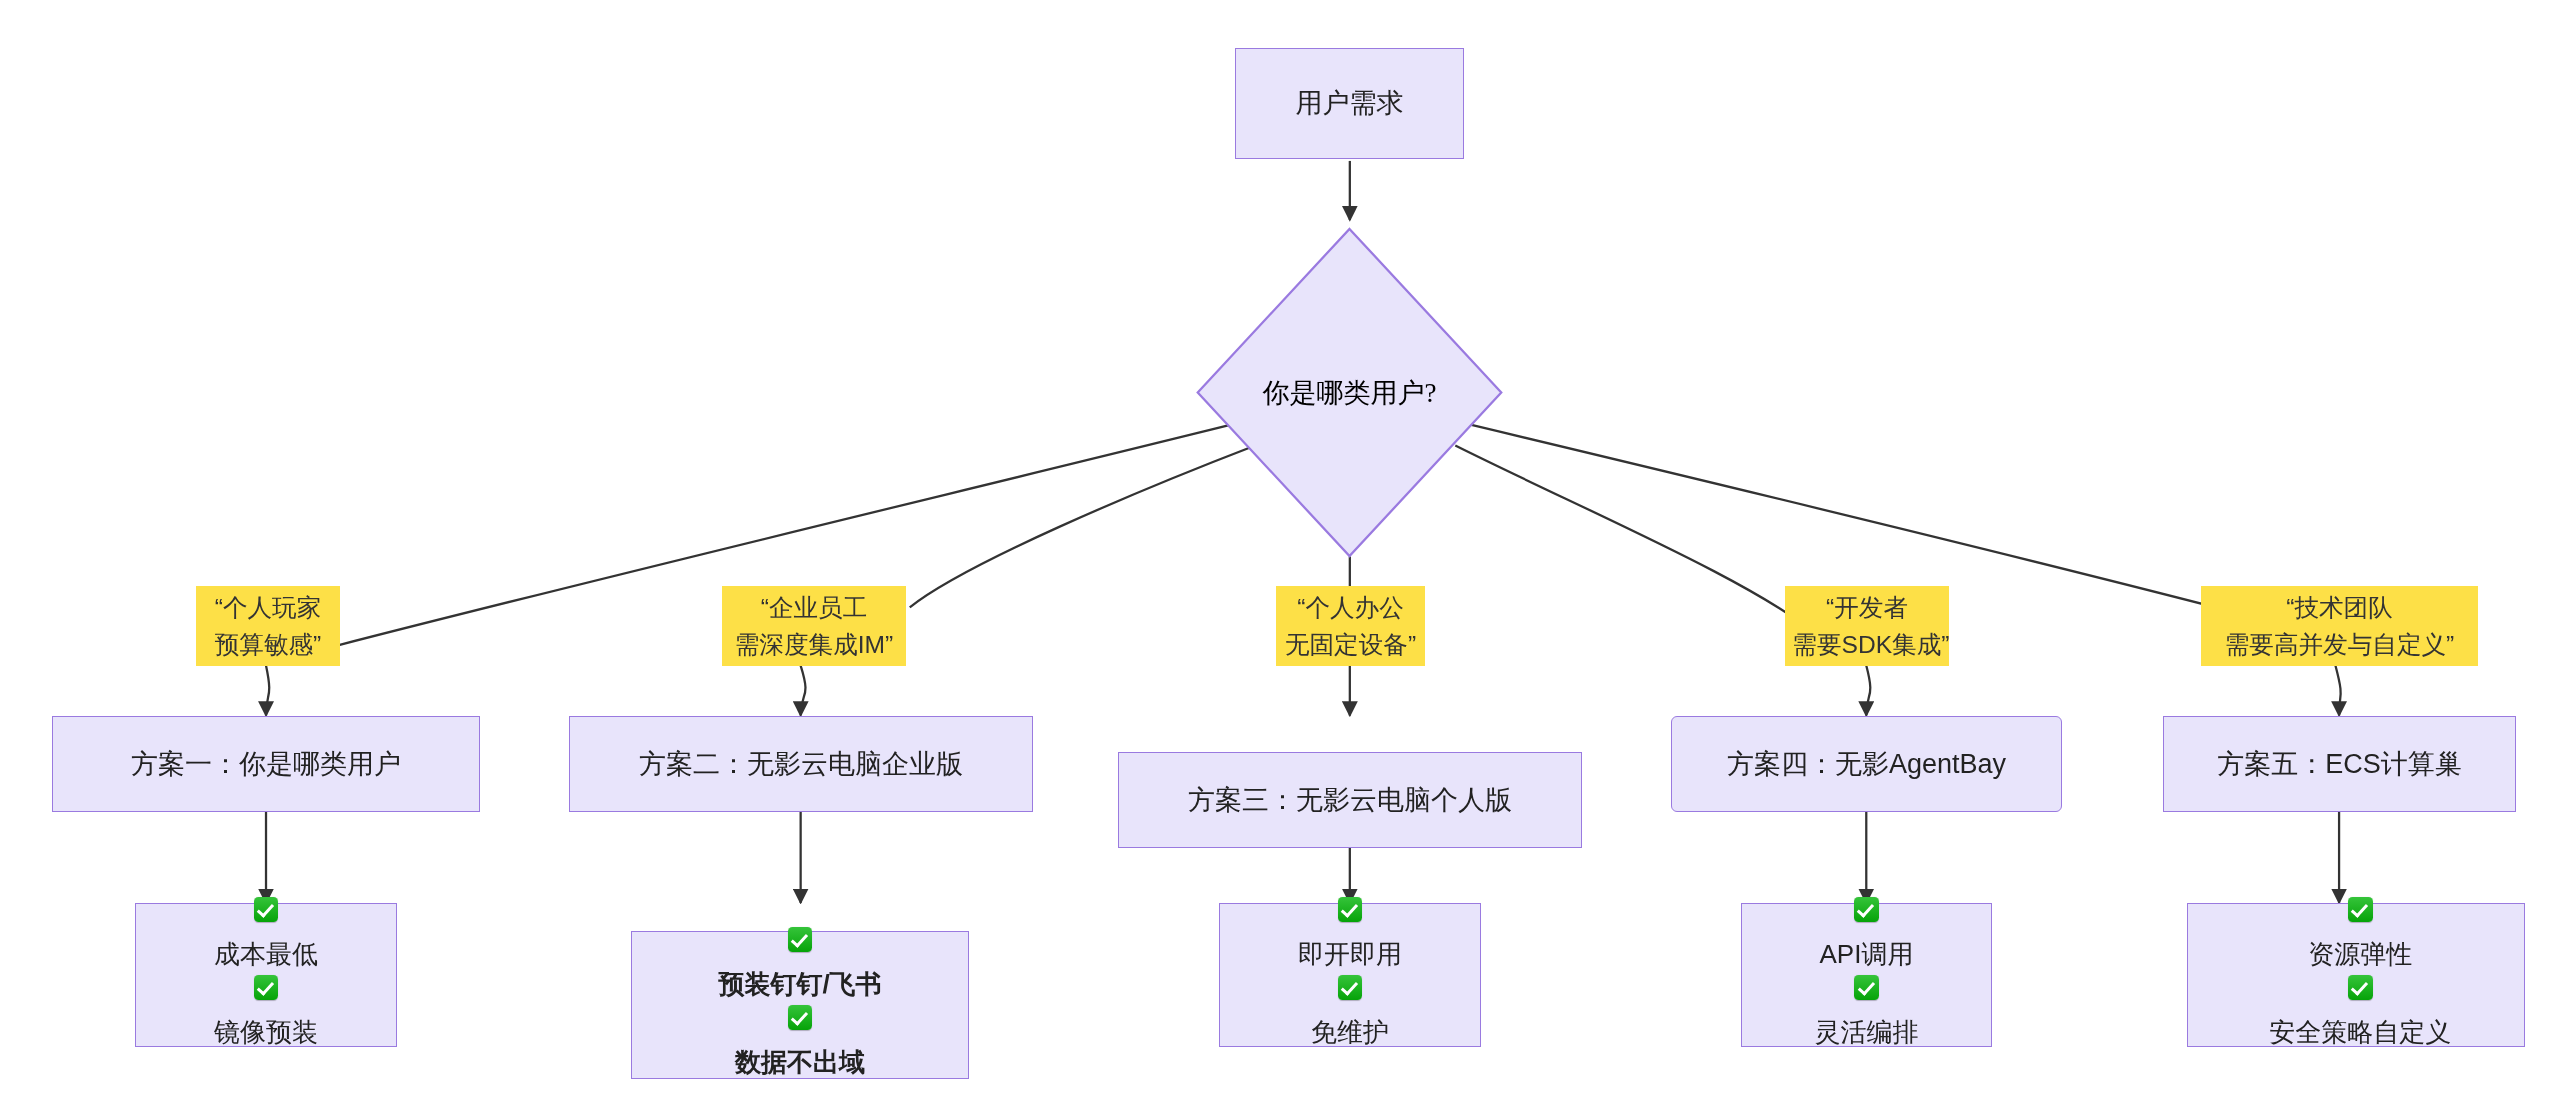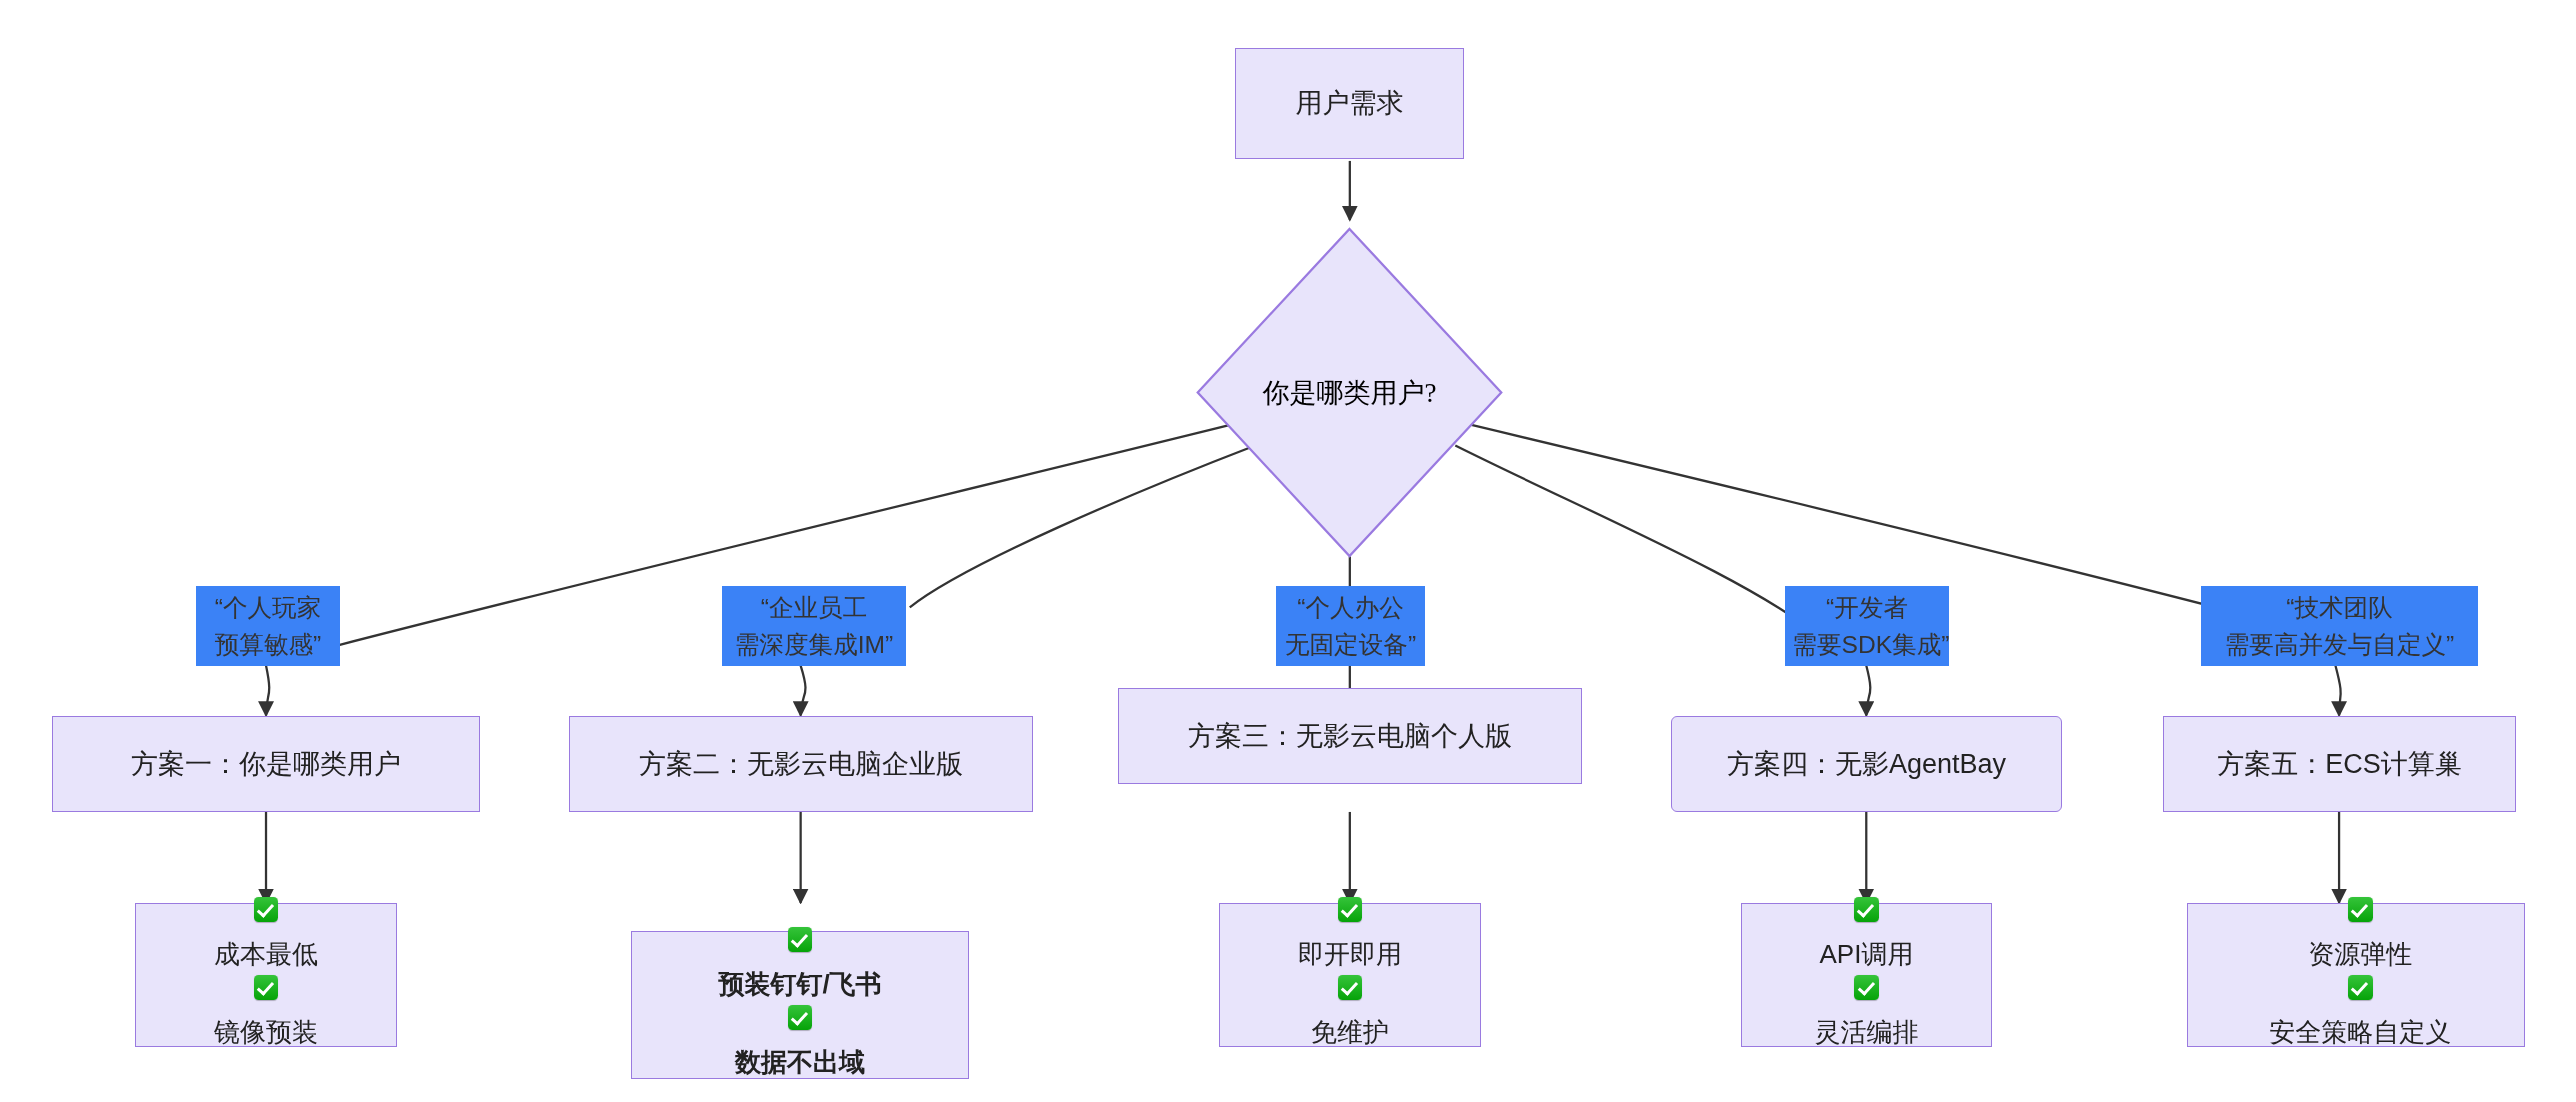--- a/index.html
+++ b/index.html
@@ -92,21 +92,21 @@
     display: flex;
     align-items: center;
     justify-content: center;
     font-size: 27px;
     color: #000000;
     white-space: nowrap;
     font-family: Liberation Serif, serif;
   }
   .edge-label {
     position: absolute;
-    background: #3b82f6;
+    background: #fde047;
     color: #333333;
     font-size: 24.6px;
     line-height: 1.52;
     text-align: center;
     padding: 2.7px 7.3px;
     box-sizing: border-box;
     white-space: nowrap;
   }
 </style>
 </head>
@@ -179,21 +179,21 @@
   </div>
 
   <div class="node node-solution" style="left:52px; top:716px; width:428px; height:96px;">
     <span>方案一：你是哪类用户</span>
   </div>
 
   <div class="node node-solution" style="left:569px; top:716px; width:464px; height:96px;">
     <span>方案二：无影云电脑企业版</span>
   </div>
 
-  <div class="node node-solution" style="left:1118px; top:688px; width:464px; height:96px;">
+  <div class="node node-solution" style="left:1118px; top:752px; width:464px; height:96px;">
     <span>方案三：无影云电脑个人版</span>
   </div>
 
   <div class="node node-solution" style="left:1671px; top:716px; width:391px; height:96px;border-radius:6px;">
     <span>方案四：无影AgentBay</span>
   </div>
 
   <div class="node node-solution" style="left:2163px; top:716px; width:353px; height:96px;">
     <span>方案五：ECS计算巢</span>
   </div>

